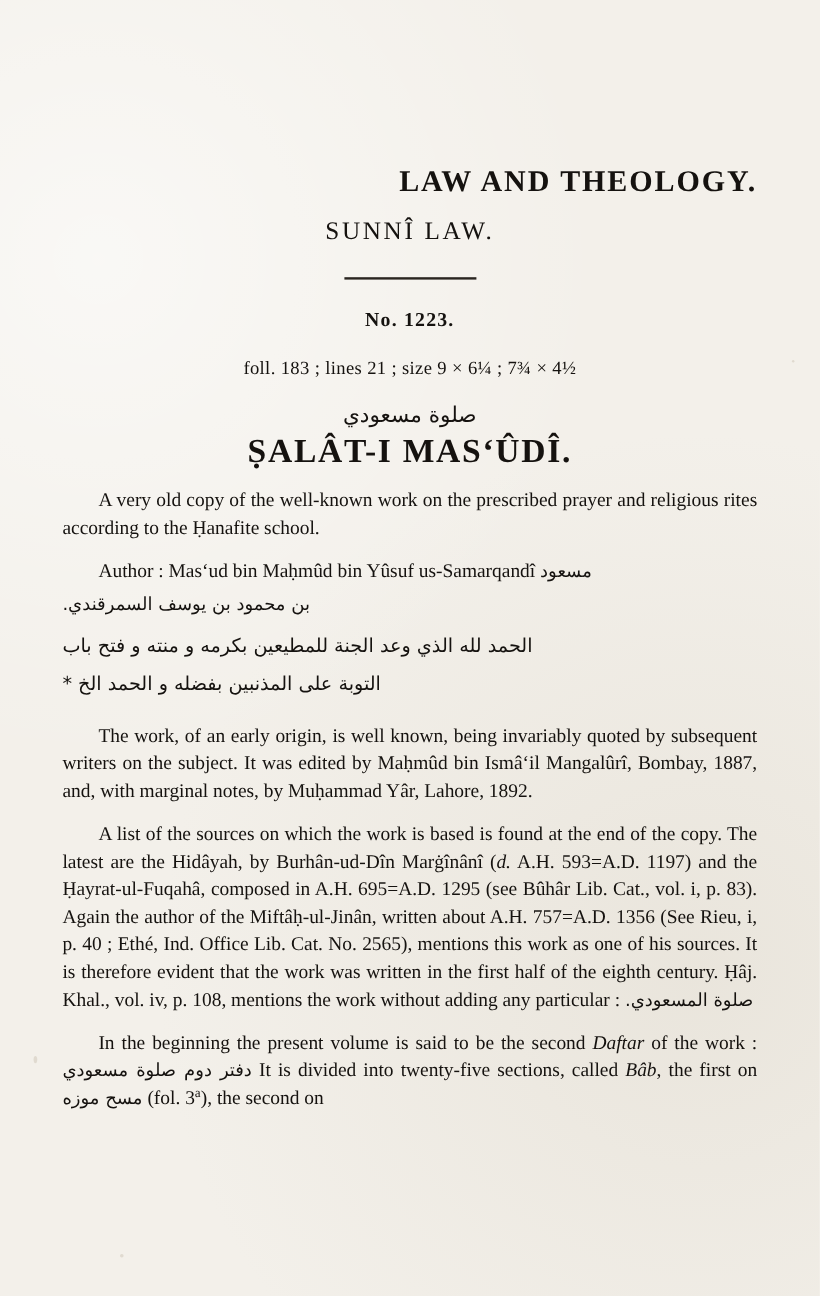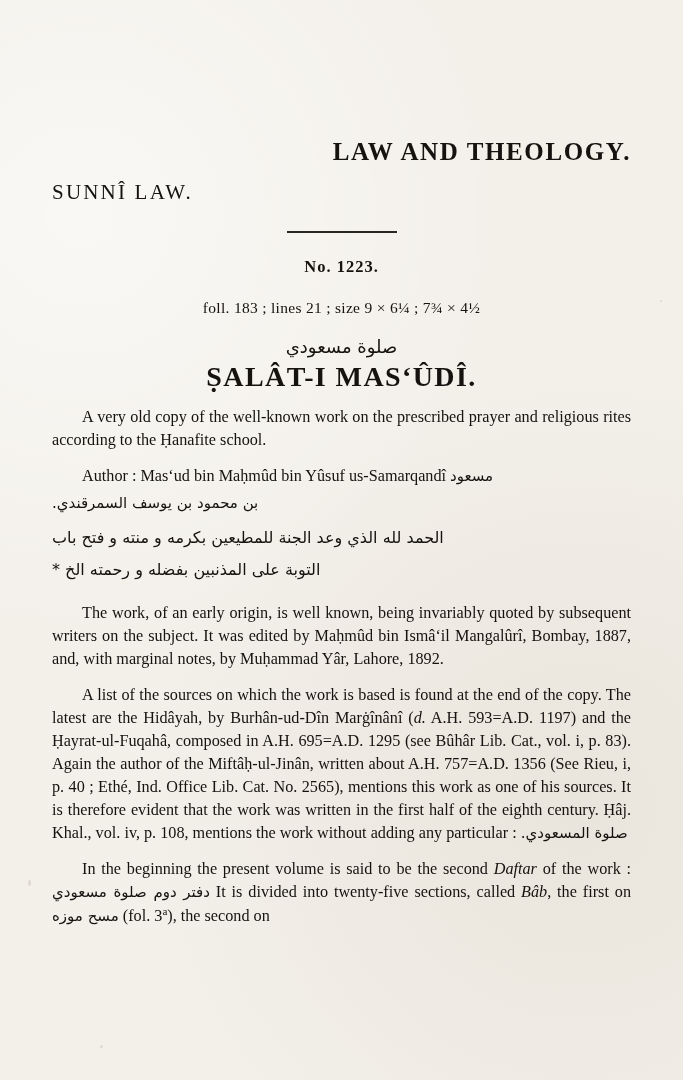--- a/index.html
+++ b/index.html
@@ -36,21 +36,21 @@
     padding-top: 138px;
   }
   .h-main {
     text-align: right;
     font-size: 25px;
     letter-spacing: 1.6px;
     font-weight: bold;
     margin: 0 0 2px 0;
   }
   .h-sub {
-    text-align: left;
+    text-align: center;
     font-size: 21px;
     letter-spacing: 2.2px;
     margin: 14px 0 0 0;
     font-weight: normal;
   }
   .rule {
     width: 110px;
     height: 2px;
     background: #2a2520;
     margin: 26px auto 24px auto;
@@ -138,21 +138,21 @@
 
     <p class="indent">A very old copy of the well-known work on the prescribed prayer and religious rites according to the Ḥanafite school.</p>
 
     <p class="indent"><span>Author : Mas‘ud bin Maḥmûd bin Yûsuf us-Samarqandî</span> <span class="ar-inline">مسعود</span></p>
 
     <p style="margin-top:4px;"><span class="ar-inline">بن محمود بن يوسف السمرقندي.</span></p>
 
 
     <div class="ar-block">
       <span>الحمد لله الذي وعد الجنة للمطيعين بكرمه و منته و فتح باب</span>
-      <span class="l2">التوبة على المذنبين بفضله و رحمته الخ *</span>
+      <span class="l2">التوبة على المذنبين بفضله و الحمد الخ *</span>
     </div>
 
     <p class="indent" style="margin-top:16px;">The work, of an early origin, is well known, being invariably quoted by subsequent writers on the subject. It was edited by Maḥmûd bin Ismâ‘il Mangalûrî, Bombay, 1887, and, with marginal notes, by Muḥammad Yâr, Lahore, 1892.</p>
 
     <p class="indent"><span>A list of the sources on which the work is based is found at the end of the copy. The latest are the Hidâyah, by Burhân-ud-Dîn Marġînânî (</span><span class="ital">d.</span><span> A.H. 593=A.D. 1197) and the Ḥayrat-ul-Fuqahâ, composed in A.H. 695=A.D. 1295 (see Bûhâr Lib. Cat., vol. i, p. 83). Again the author of the Miftâḥ-ul-Jinân, written about A.H. 757=A.D. 1356 (See Rieu, i, p. 40 ; Ethé, Ind. Office Lib. Cat. No. 2565), mentions this work as one of his sources. It is therefore evident that the work was written in the first half of the eighth century. Ḥâj. Khal., vol. iv, p. 108, mentions the work without adding any particular :</span> <span class="ar-inline">صلوة المسعودي.</span></p>
 
     <p class="indent"><span>In the beginning the present volume is said to be the second</span> <span class="ital">Daftar</span><span> of the work :</span> <span class="ar-inline">دفتر دوم صلوة مسعودي</span><span> It is divided into twenty-five sections, called </span><span class="ital">Bâb</span><span>, the first on </span><span class="ar-inline">مسح موزه</span><span> (fol. 3</span><span class="sup">a</span><span>), the second on</span></p>
 
   </div>
 </div>

